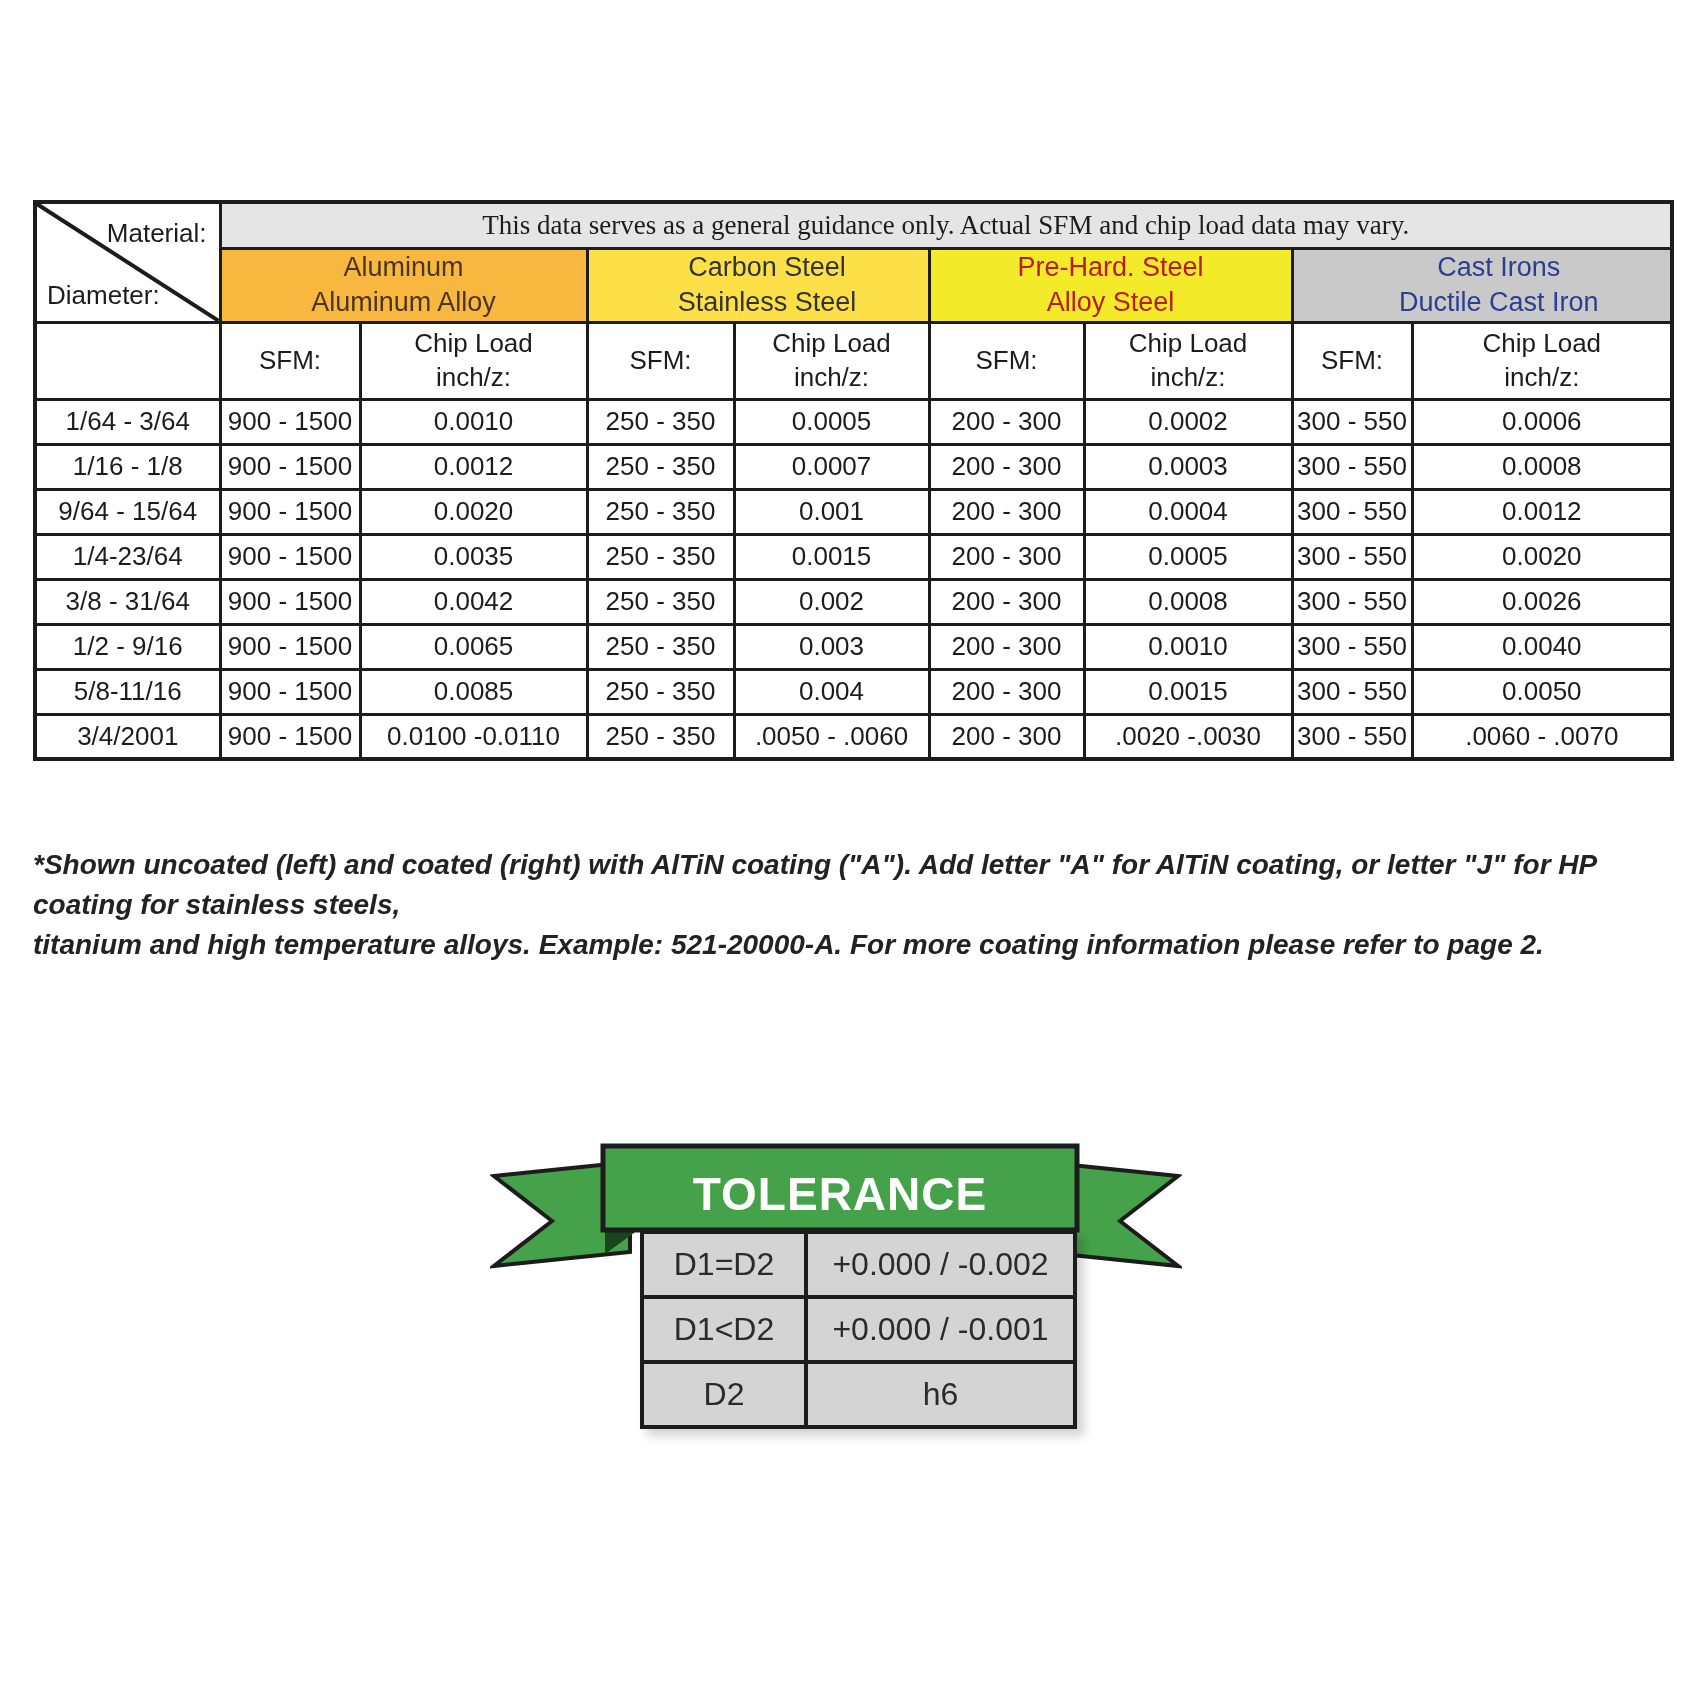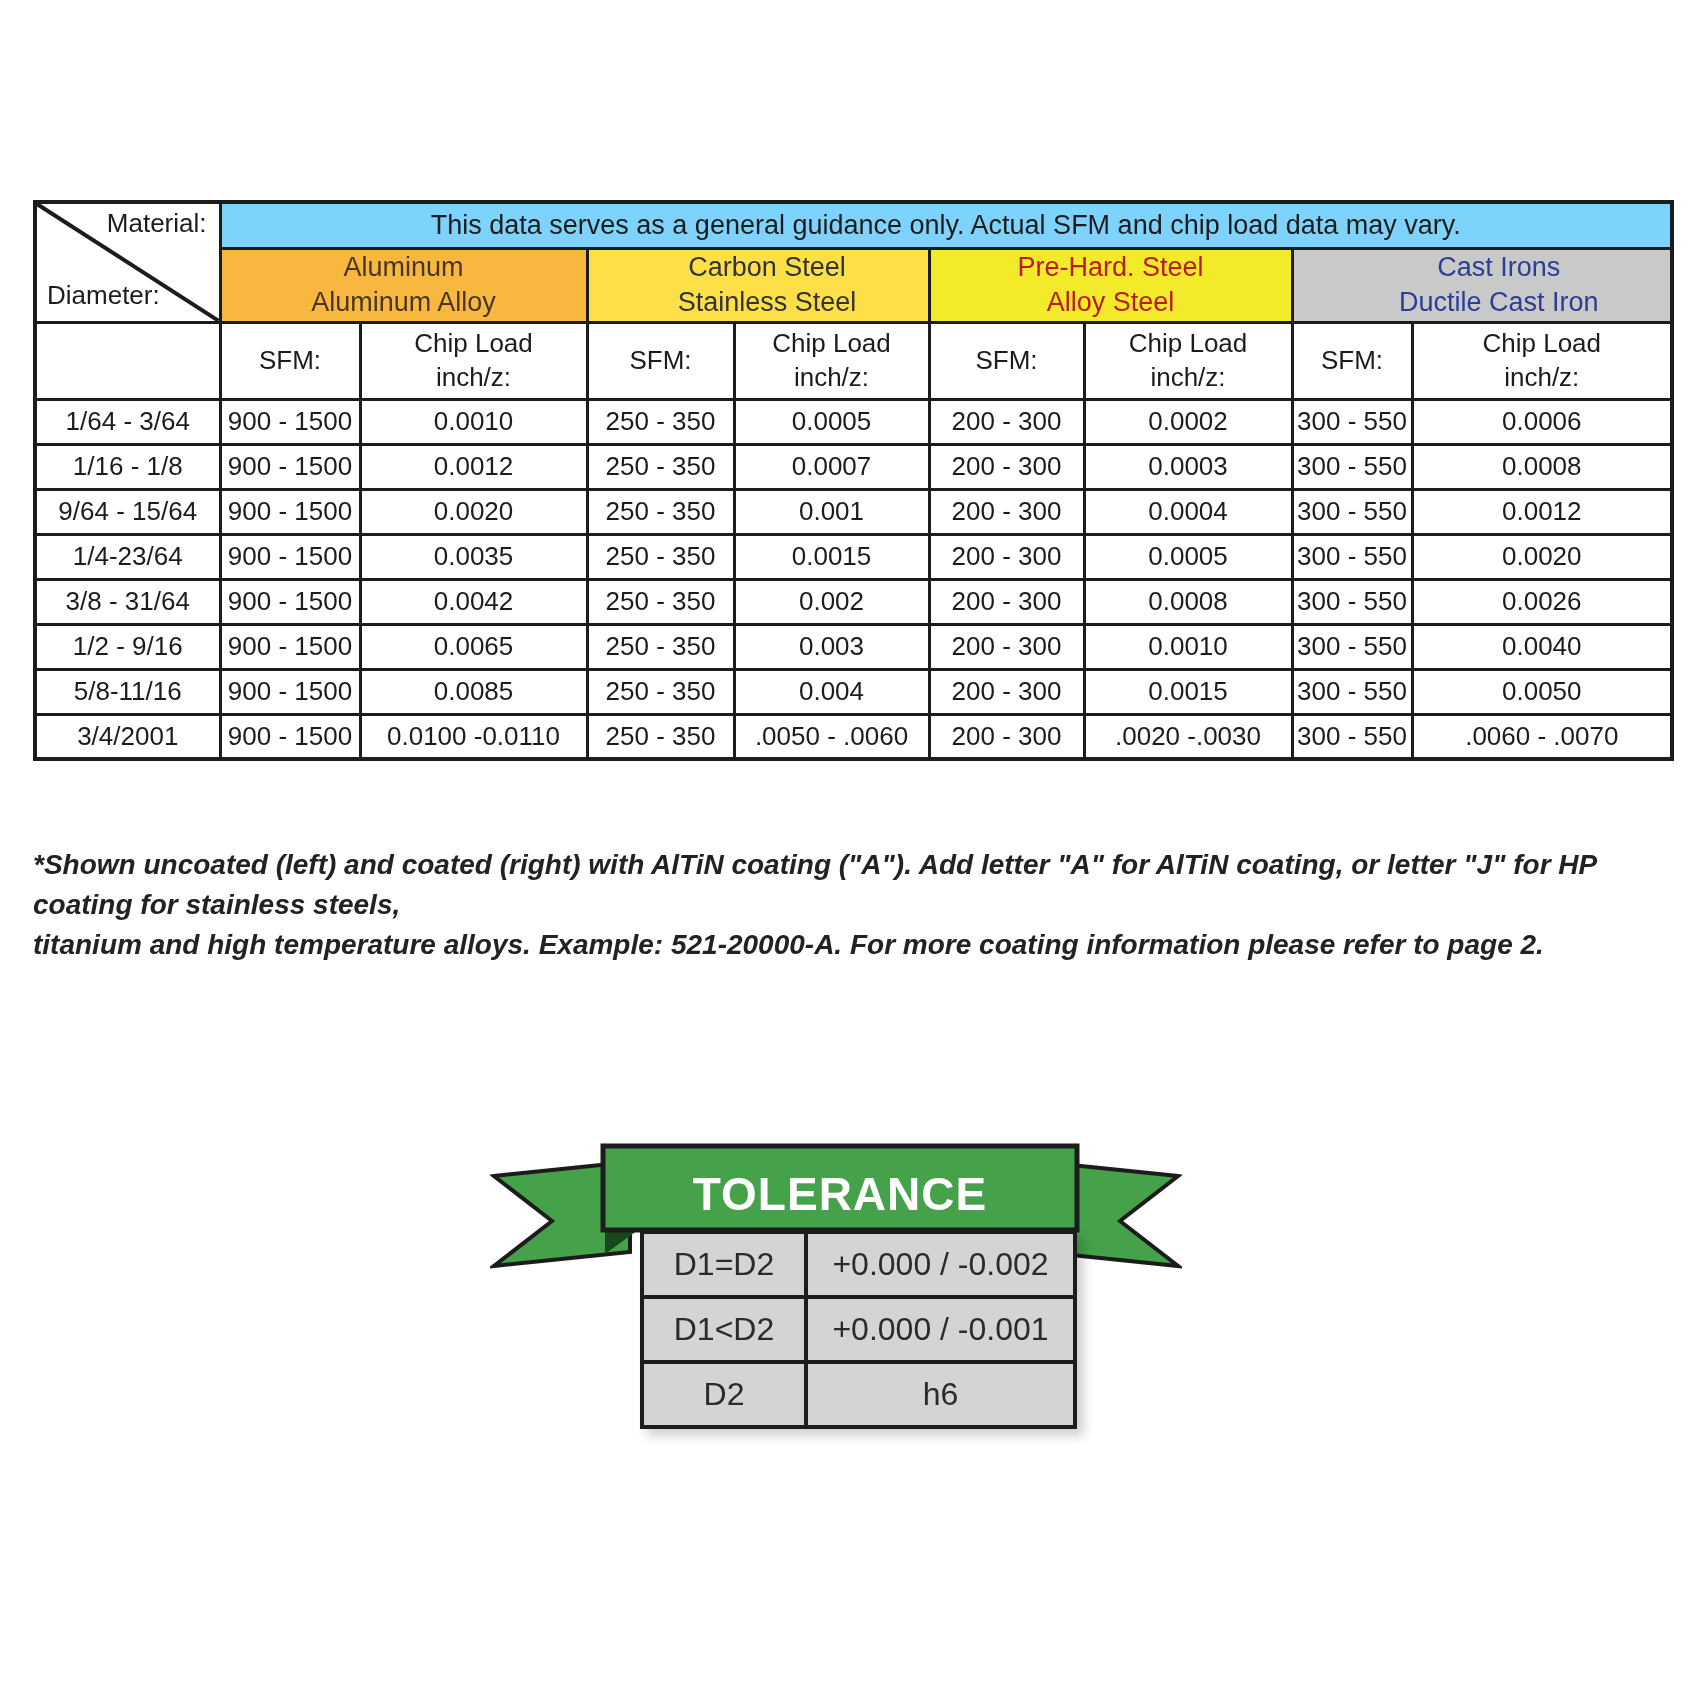--- a/index.html
+++ b/index.html
@@ -15,24 +15,24 @@
     border:4px solid #1c1c1c;
   }
   table.speeds td, table.speeds th{
     border:3px solid #1c1c1c;text-align:center;vertical-align:middle;
     padding:0;font-weight:normal;overflow:hidden;
   }
   tr.r-guidance{height:46px;}
   tr.r-groups{height:73px;}
   tr.r-subhead{height:77px;}
   tr.r-data{height:45px;}
-  .guidance-cell{font-size:27px;background:#7dd3fc;}
+  .guidance-cell{font-size:27px;background:#e5e5e5;font-family:Liberation Serif, serif;}
   .corner-cell{position:relative;background:#ffffff;}
   .corner-cell svg{position:absolute;inset:0;width:100%;height:100%;}
-  .corner-material{position:absolute;top:4px;right:12px;font-size:26px;}
+  .corner-material{position:absolute;top:14px;right:12px;font-size:26px;}
   .corner-diameter{position:absolute;bottom:10px;left:10px;font-size:26px;}
   .group-head{font-size:27px;line-height:1.32;}
   .group-head span{display:block;}
   .subhead{font-size:26px;line-height:1.3;background:#ffffff;}
   .subhead span{display:block;}
   tr.r-data td{font-size:26px;background:#ffffff;}
 
   
   .footnote{
     position:absolute;left:33px;top:845px;width:1645px;

